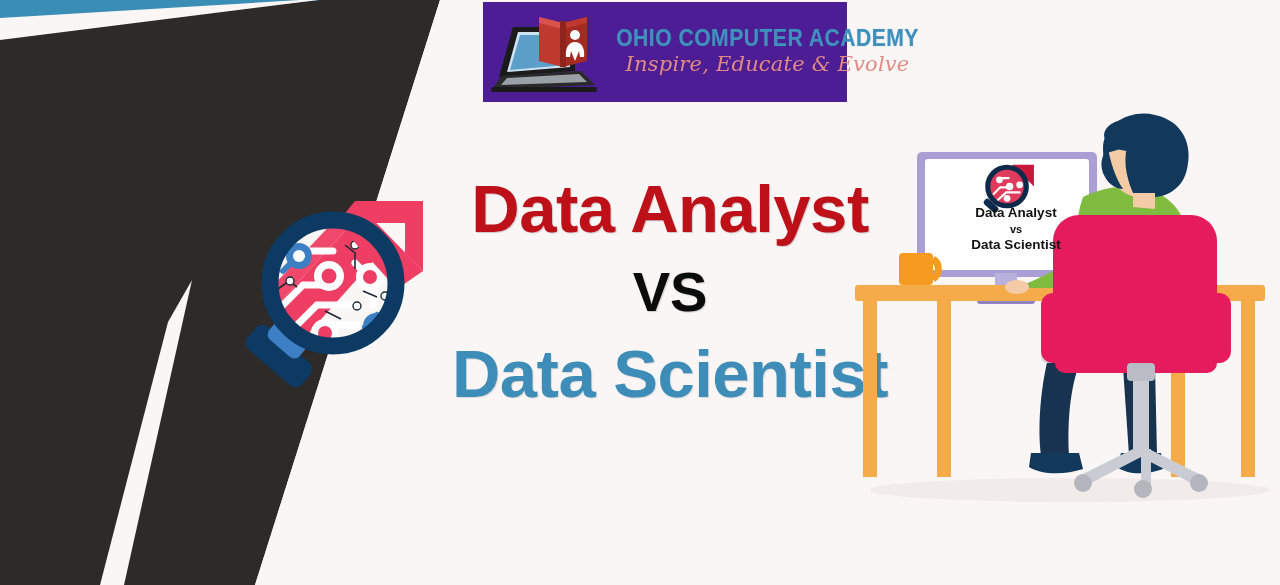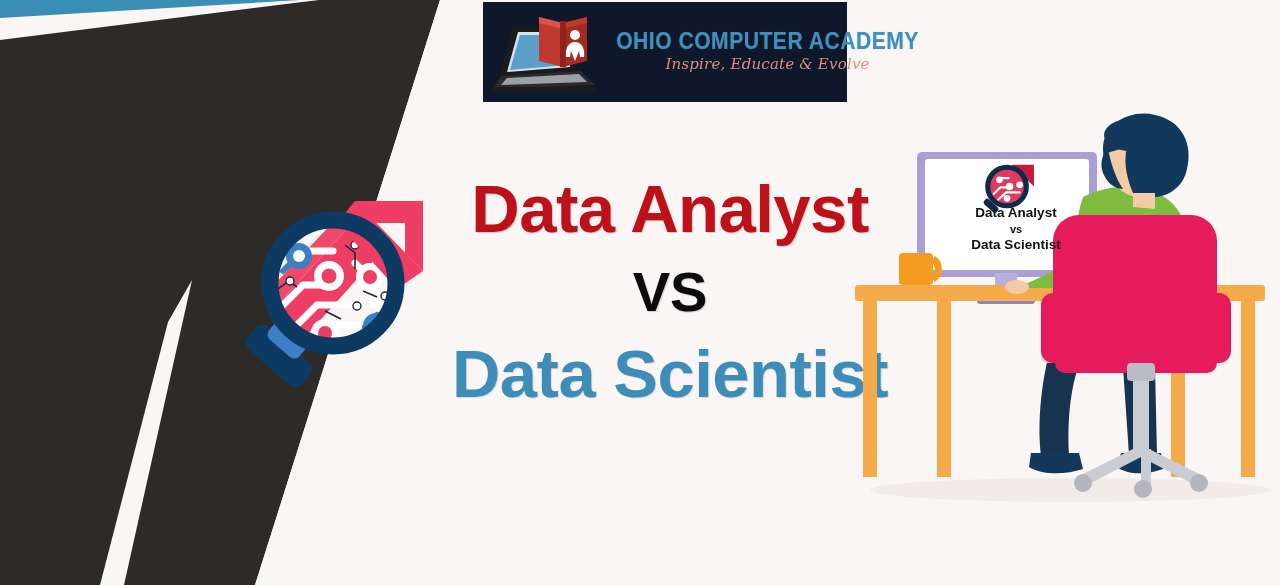--- a/index.html
+++ b/index.html
@@ -14,21 +14,21 @@
   }
 
   
   .bg-layer{position:absolute;inset:0;}
   .bg-svg{display:block;width:1280px;height:585px;}
 
   
   .logo-panel{
     position:absolute;left:483px;top:2px;
     width:364px;height:100px;
-    background:#0f172a;
+    background:#4c1d95;
     display:flex;align-items:center;
     padding-left:8px;
     box-sizing:border-box;
   }
   .logo-mark{width:110px;height:86px;flex:0 0 110px;}
   .logo-text{
     display:flex;flex-direction:column;
     justify-content:center;align-items:center;
     margin-left:2px;margin-top:-2px;
   }
@@ -38,21 +38,21 @@
     font-size:23px;
     letter-spacing:0.5px;
     color:#3f90bb;
     transform:scaleX(0.92);
     white-space:nowrap;
     line-height:1.05;
     text-shadow:0 0 1px rgba(63,144,187,.5);
   }
   .logo-tagline{
     font-family:"DejaVu Serif","Liberation Serif",serif;
-    font-size:15px;
+    font-size:21px;
     color:#e18a84;
     white-space:nowrap;
     margin-top:1px;
     font-style:italic;
     letter-spacing:.2px;
     text-align:center;
   }
 
   
   .headline{

